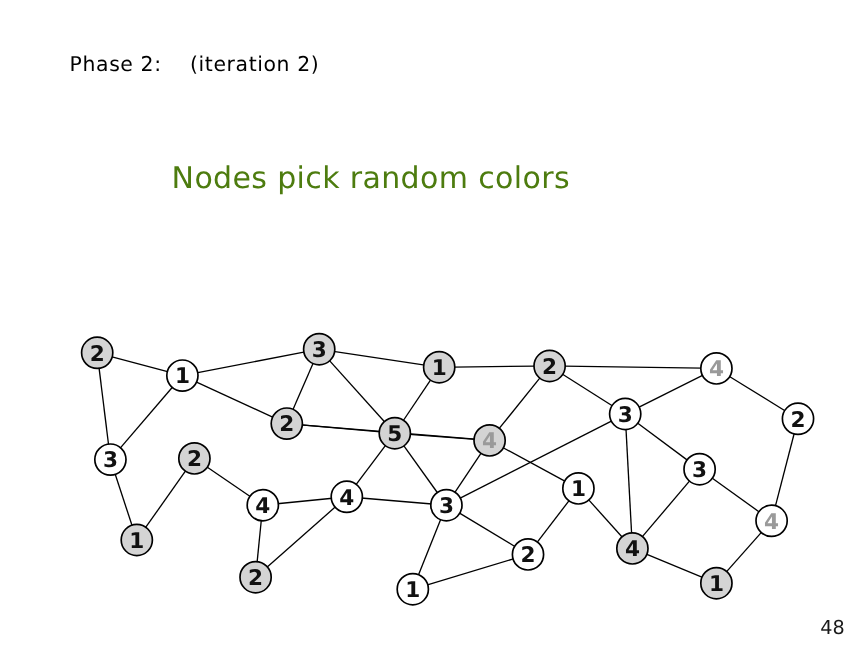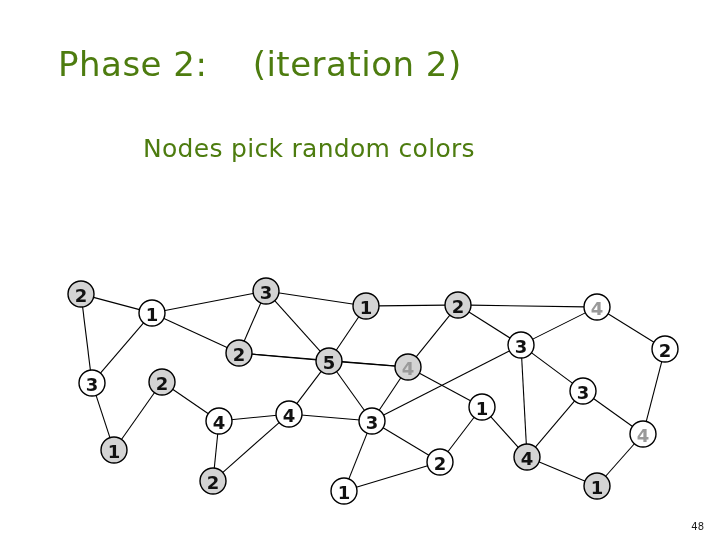--- a/index.html
+++ b/index.html
@@ -20,24 +20,24 @@
     left: 0; top: 0;
     width: 720px;
     height: 540px;
     background: #ffffff;
   }
   .title {
     position: absolute;
     left: 58px;
     top: 44px;
     font-family: "DejaVu Sans", sans-serif;
-    font-size: 34px;
+    font-size: 17px;
     font-weight: 400;
     letter-spacing: 0.5px;
-    color: #4d7c0f;
+    color: #000000;
     white-space: pre;
   }
   .subtitle {
     position: absolute;
     left: 143px;
     top: 134px;
     font-family: "DejaVu Sans", sans-serif;
     font-size: 25px;
     font-weight: 400;
     letter-spacing: 0.3px;
@@ -78,21 +78,21 @@
     dominant-baseline: central;
     paint-order: stroke;
   }
   .node-label.text-dark { fill: #111111; }
   .node-label.text-gray { fill: #9a9a9a; }
   .page-number {
     position: absolute;
     right: 16px;
     bottom: 8px;
     font-family: "DejaVu Sans", sans-serif;
-    font-size: 10px;
+    font-size: 16px;
     color: #1a1a1a;
   }
 </style>
 </head>
 <body>
 
 <div id="slide">
 
   <div class="title">Phase 2:    (iteration 2)</div>
 

